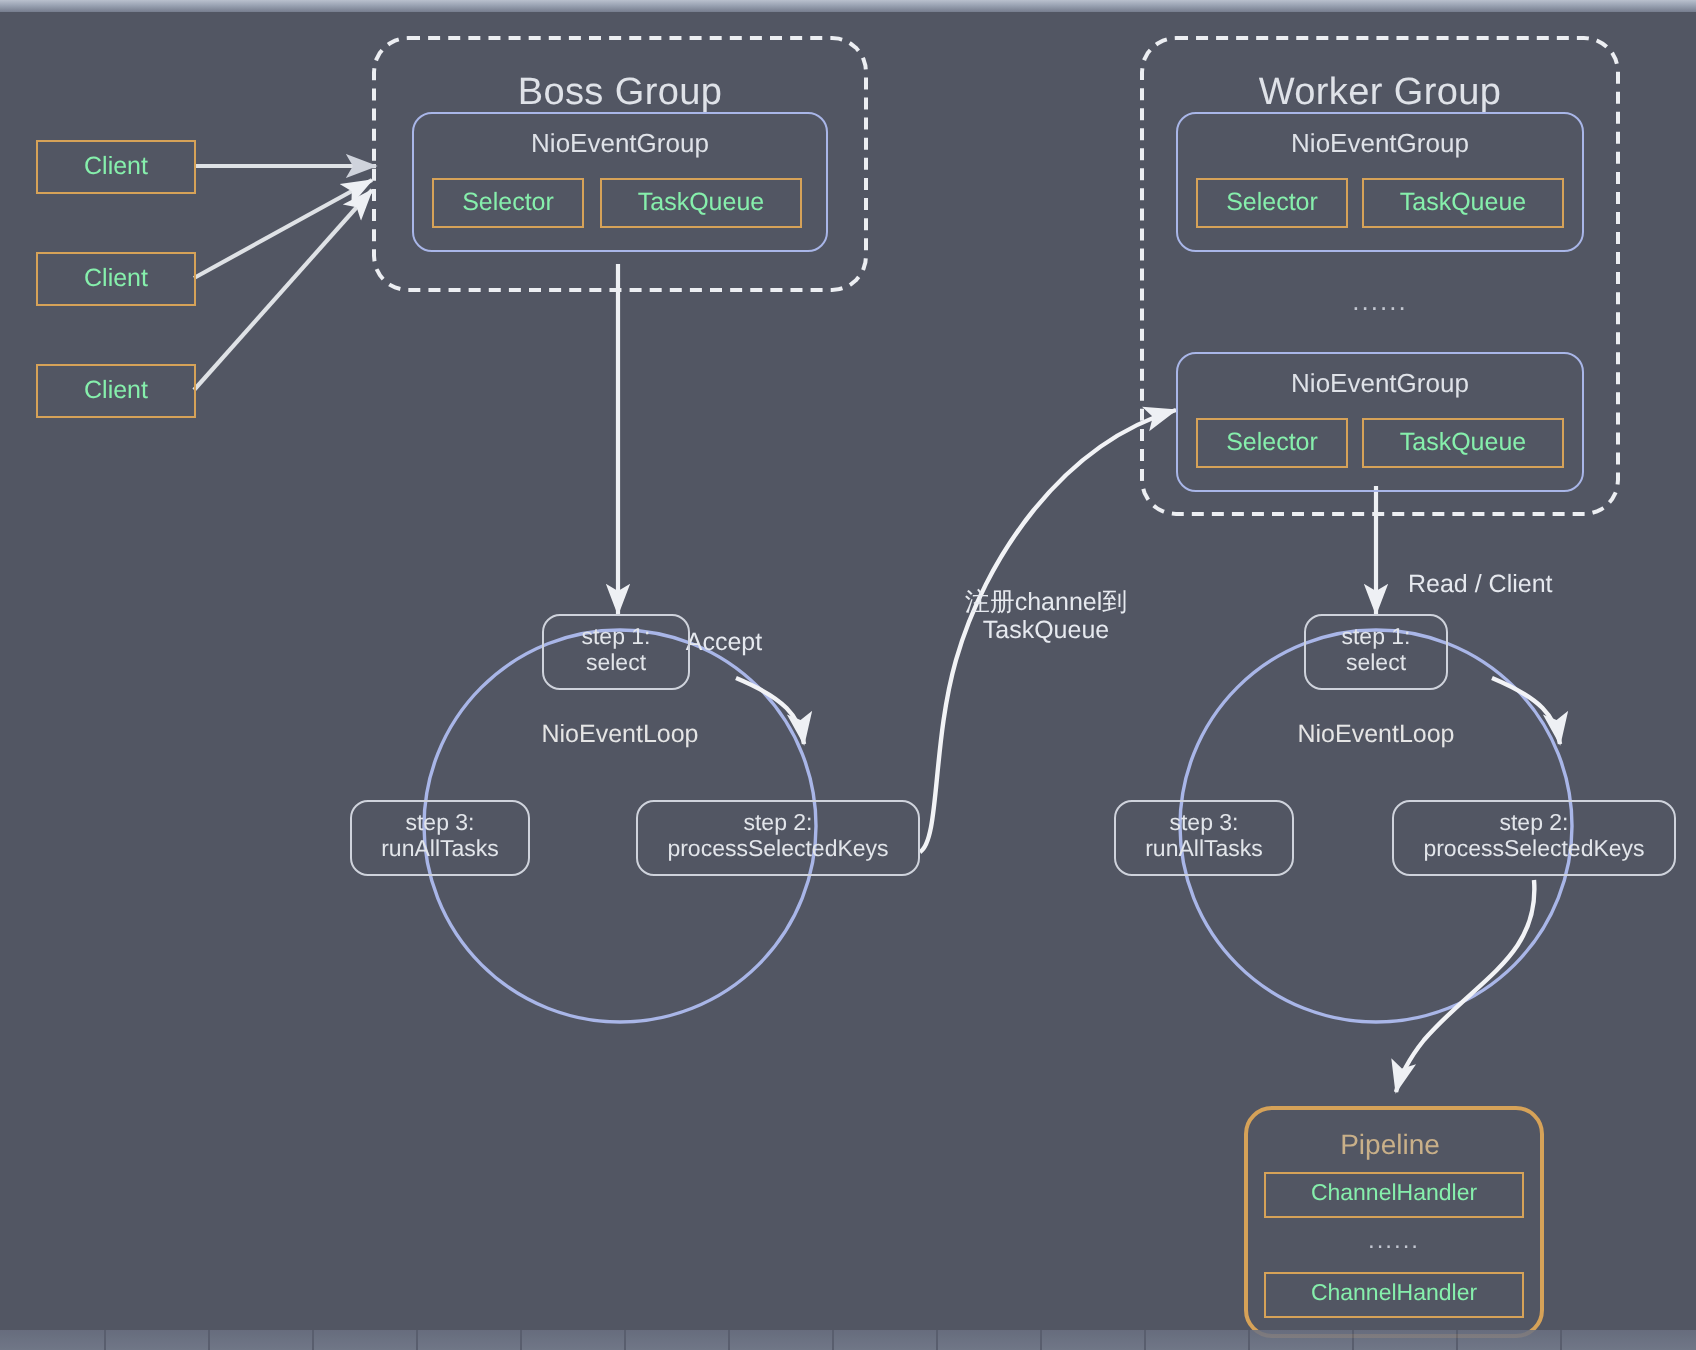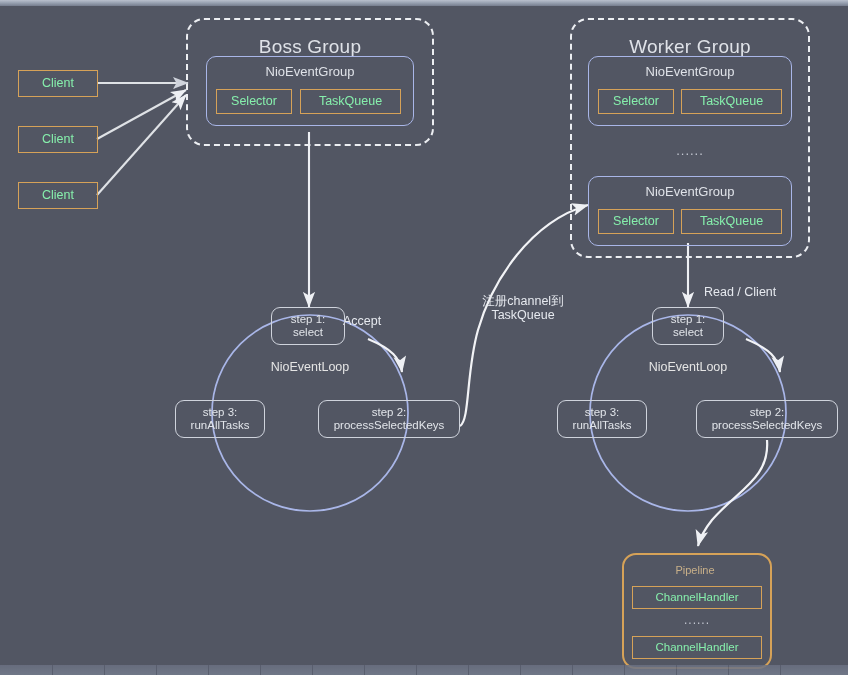--- a/index.html
+++ b/index.html
@@ -37,21 +37,21 @@
     align-items:flex-start;justify-content:center;}
   .blue-title{position:absolute;left:0;right:0;text-align:center;
     color:#dfe2e8;font-size:13px;}
 
   .amber-box{border:1.6px solid #d6a258;border-radius:0;color:#86efac;
     font-size:12.5px;background:transparent;}
 
   .amber-outline{border:2px solid #d6a258;border-radius:14px;background:transparent;
     align-items:flex-start;justify-content:center;}
   .amber-title{position:absolute;left:0;right:4px;text-align:center;
-    color:#c9b089;font-size:11px;}
+    color:#c9b089;font-size:14px;}
 
   .gray-box{border:1.5px solid #cfd3dc;border-radius:9px;color:#e2e5ea;
     font-size:11.5px;background:transparent;white-space:pre-line;}
 
   .plain-label{color:#e6e9ef;font-size:12.5px;background:transparent;
     white-space:pre-line;}
 
   .dots{position:absolute;text-align:center;left:0;right:0;color:#c3c7d1;
     font-size:13px;letter-spacing:1px;}
   .loop-label{position:absolute;color:#e5e5e5;font-size:12.5px;text-align:center;}

